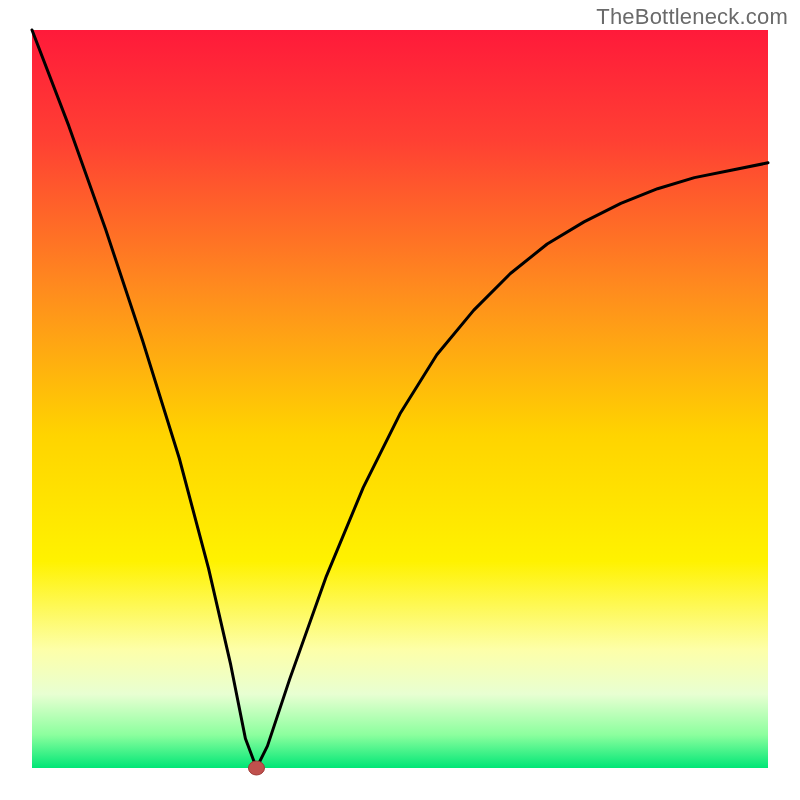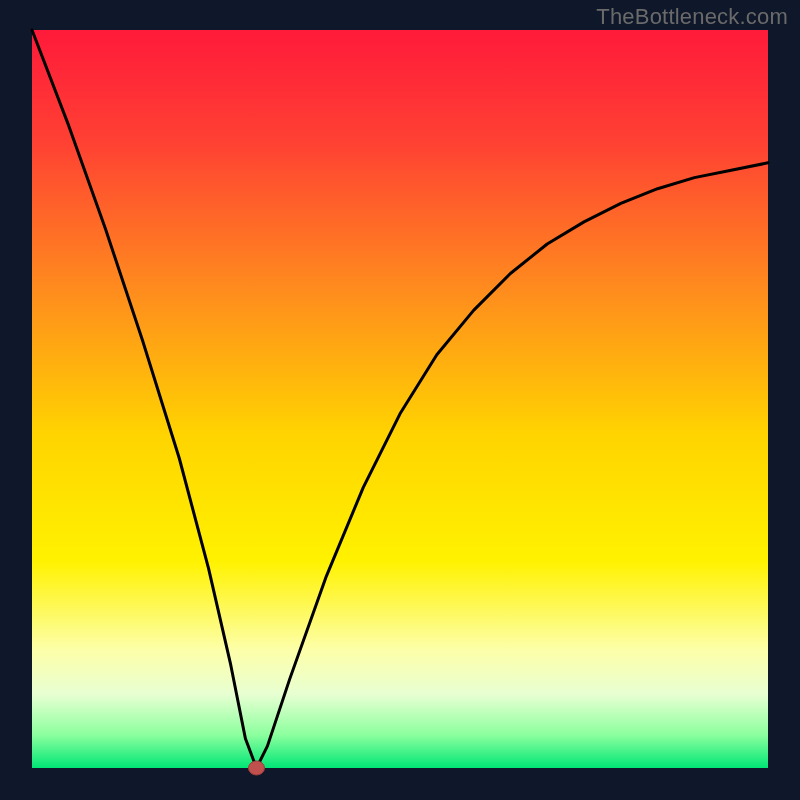--- a/index.html
+++ b/index.html
@@ -8,21 +8,21 @@
     width: 800px;
     height: 800px;
     background: #000;
     font-family: Arial, Helvetica, sans-serif;
     overflow: hidden;
   }
   .frame {
     position: relative;
     width: 800px;
     height: 800px;
-    background: #0f172a;
+    background: #ffffff;
   }
   .watermark {
     position: absolute;
     top: 4px;
     right: 12px;
     color: #6a6a6a;
     font-size: 22px;
     font-weight: 500;
     font-family: Arial, Helvetica, sans-serif;
     letter-spacing: 0.2px;

